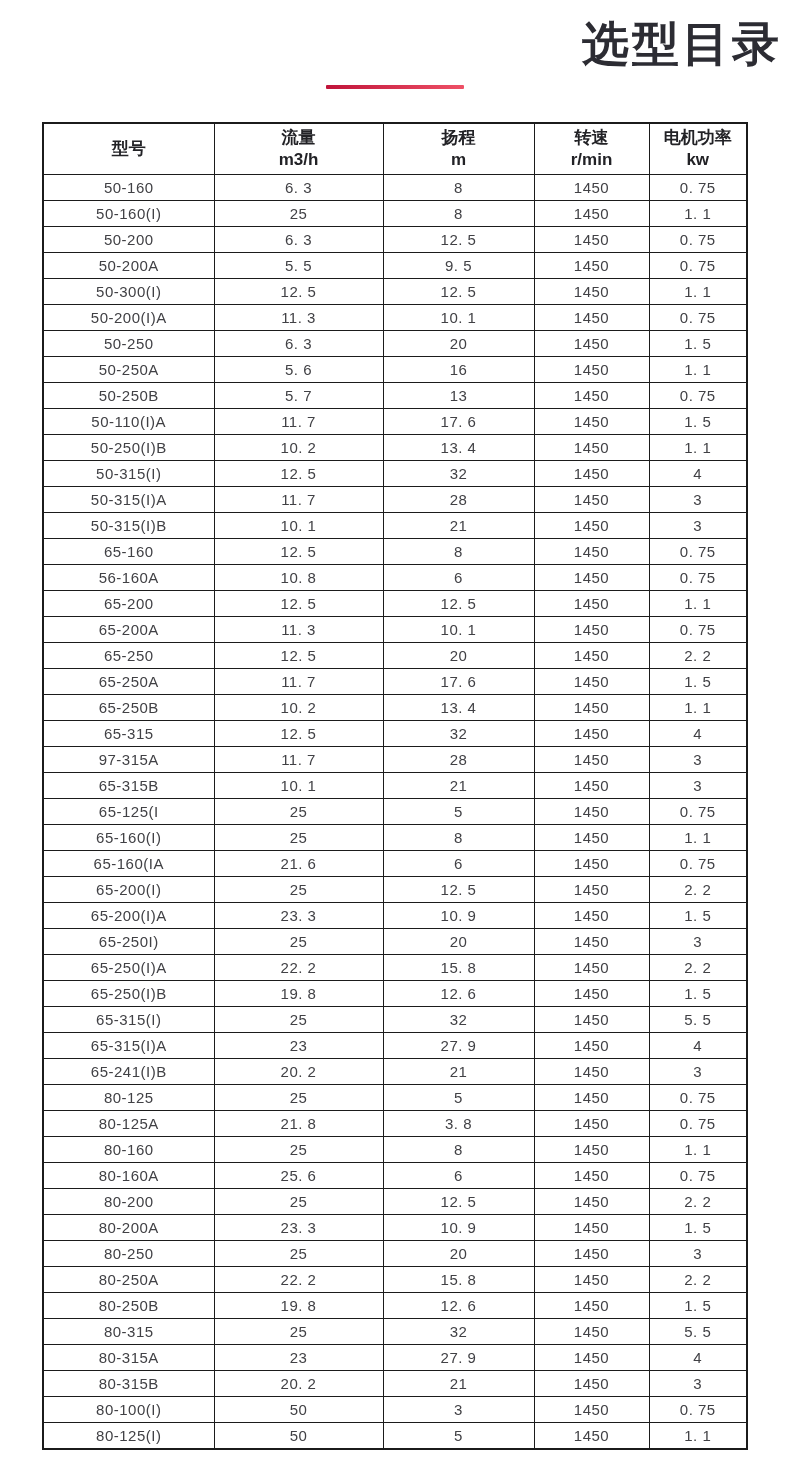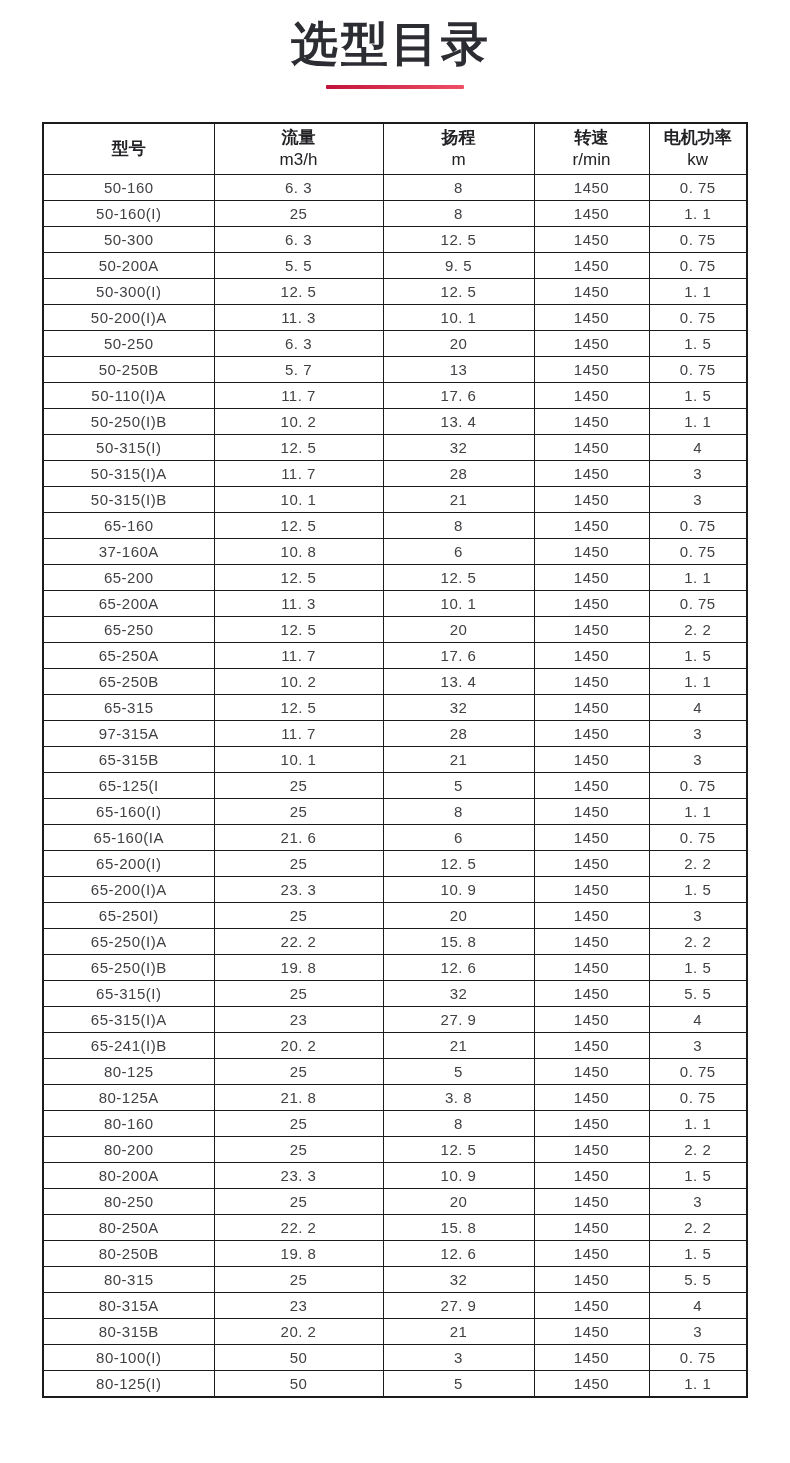--- a/index.html
+++ b/index.html
@@ -8,21 +8,21 @@
     background: #ffffff;
   }
   body {
     width: 790px;
     height: 1463px;
     overflow: hidden;
     font-family: "Liberation Sans", sans-serif;
   }
   .page-title {
     margin: 14px 8px 0 0;
-    text-align: center;
+    text-align: right;
     font-size: 47px;
     line-height: 60px;
     font-weight: 700;
     color: #2c2c33;
     letter-spacing: 3px;
   }
   .title-underline {
     width: 138px;
     height: 4px;
     margin: 11px auto 0 auto;
@@ -49,21 +49,21 @@
     vertical-align: middle;
     padding: 0;
   }
   table.catalog thead th {
     height: 50px;
     font-size: 17px;
     font-weight: 700;
     color: #222226;
     line-height: 22px;
   }
-  th .sub { display: block; font-weight: 400; }
+  th .sub { display: block; font-weight: 700; }
   table.catalog tbody td {
     height: 25px;
     line-height: 25px;
     font-size: 15px;
     color: #414145;
     letter-spacing: 0.5px;
     white-space: nowrap;
     overflow: hidden;
   }
 </style>
@@ -116,21 +116,21 @@
           <td>0. 75</td>
         </tr>
         <tr>
           <td>50-160(I)</td>
           <td>25</td>
           <td>8</td>
           <td>1450</td>
           <td>1. 1</td>
         </tr>
         <tr>
-          <td>50-300</td>
+          <td>50-200</td>
           <td>6. 3</td>
           <td>12. 5</td>
           <td>1450</td>
           <td>0. 75</td>
         </tr>
         <tr>
           <td>50-200A</td>
           <td>5. 5</td>
           <td>9. 5</td>
           <td>1450</td>
@@ -151,20 +151,27 @@
           <td>0. 75</td>
         </tr>
         <tr>
           <td>50-250</td>
           <td>6. 3</td>
           <td>20</td>
           <td>1450</td>
           <td>1. 5</td>
         </tr>
         <tr>
+          <td>50-250A</td>
+          <td>5. 6</td>
+          <td>16</td>
+          <td>1450</td>
+          <td>1. 1</td>
+        </tr>
+        <tr>
           <td>50-250B</td>
           <td>5. 7</td>
           <td>13</td>
           <td>1450</td>
           <td>0. 75</td>
         </tr>
         <tr>
           <td>50-110(I)A</td>
           <td>11. 7</td>
           <td>17. 6</td>
@@ -200,21 +207,21 @@
           <td>3</td>
         </tr>
         <tr>
           <td>65-160</td>
           <td>12. 5</td>
           <td>8</td>
           <td>1450</td>
           <td>0. 75</td>
         </tr>
         <tr>
-          <td>37-160A</td>
+          <td>56-160A</td>
           <td>10. 8</td>
           <td>6</td>
           <td>1450</td>
           <td>0. 75</td>
         </tr>
         <tr>
           <td>65-200</td>
           <td>12. 5</td>
           <td>12. 5</td>
           <td>1450</td>
@@ -361,20 +368,27 @@
           <td>0. 75</td>
         </tr>
         <tr>
           <td>80-160</td>
           <td>25</td>
           <td>8</td>
           <td>1450</td>
           <td>1. 1</td>
         </tr>
         <tr>
+          <td>80-160A</td>
+          <td>25. 6</td>
+          <td>6</td>
+          <td>1450</td>
+          <td>0. 75</td>
+        </tr>
+        <tr>
           <td>80-200</td>
           <td>25</td>
           <td>12. 5</td>
           <td>1450</td>
           <td>2. 2</td>
         </tr>
         <tr>
           <td>80-200A</td>
           <td>23. 3</td>
           <td>10. 9</td>

